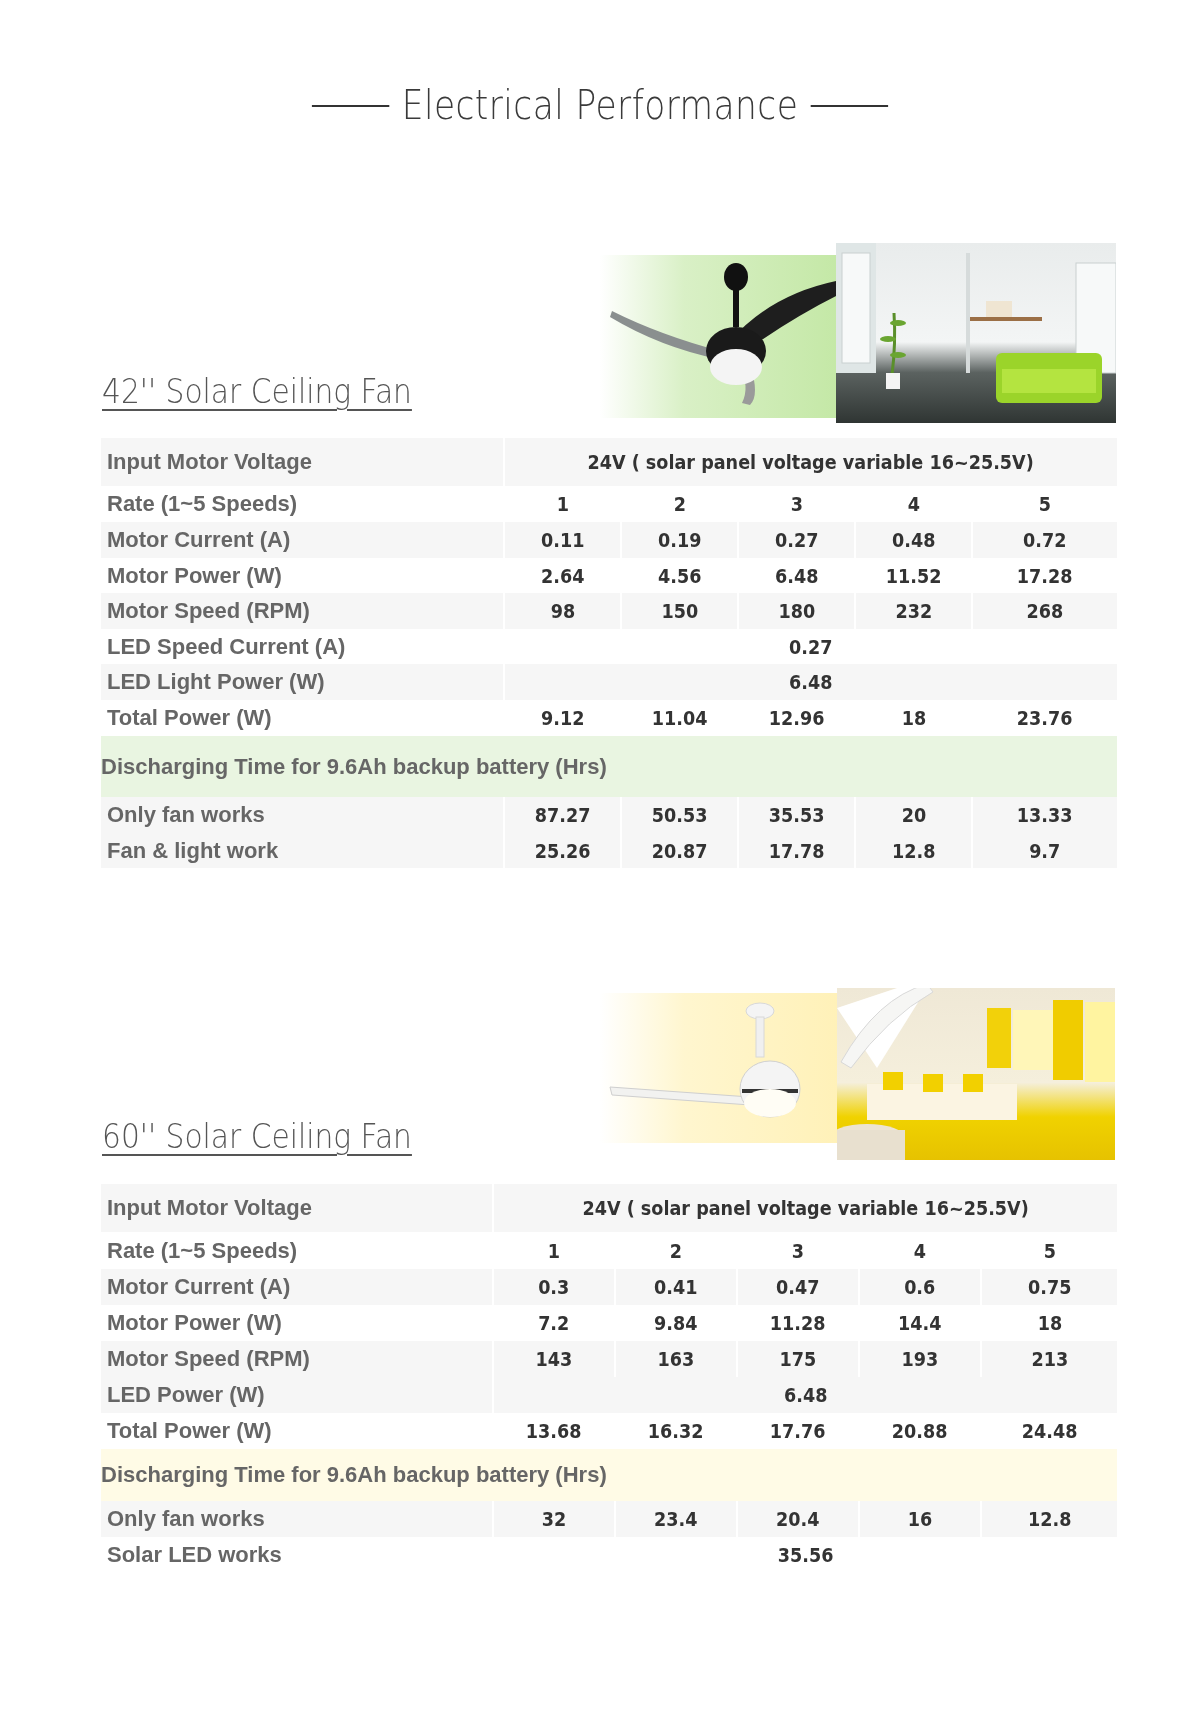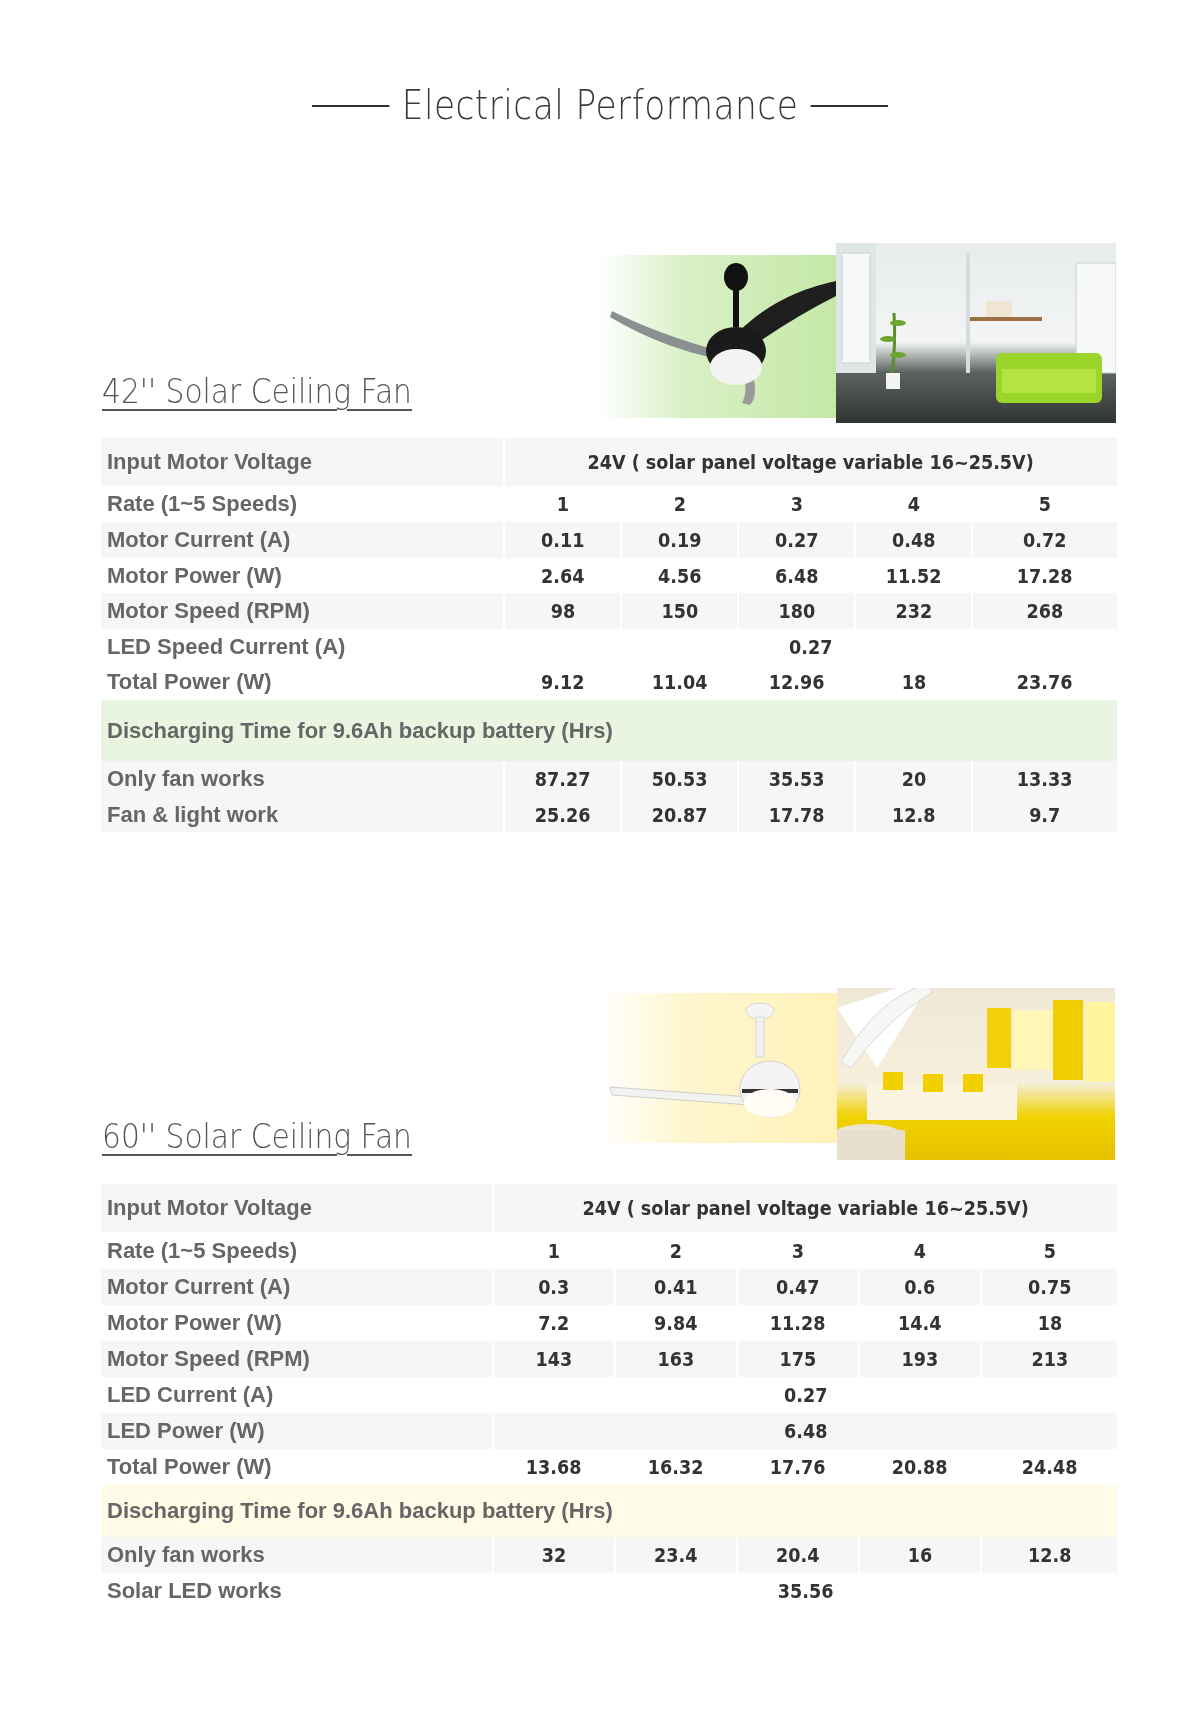--- a/index.html
+++ b/index.html
@@ -19,21 +19,21 @@
   .room-photo { position:absolute; overflow:hidden; }
 
   table.spec { position:absolute; left:101px; border-collapse:separate; border-spacing:0; table-layout:fixed;font-weight:bold; }
   table.spec td { padding:0; font-size:22px; color:#666; white-space:nowrap; border-right:2px solid #fff; border-bottom:0; }
   table.spec td.label { padding-left:6px; text-align:left; }
   table.spec td.val { text-align:center; font-family:"DejaVu Sans", sans-serif; font-size:20px; color:#333;
          transform-origin:center; }
   table.spec td.val span { display:inline-block; transform:scaleX(0.88); }
   table.spec tr.shade td { background:#f6f6f6; }
   table.spec tr.plain td { background:#ffffff; }
-  table.spec tr.discharge td { text-align:left; padding-left:6px; }
+  table.spec tr.discharge td { text-align:left; padding-left:0; }
   table.spec td:last-child { border-right:0; }
 </style>
 </head>
 <body>
 
 <div class="page-title">
   <span class="rule"></span><span>Electrical Performance</span><span class="rule"></span>
 </div>
 
 <div class="section">
@@ -112,20 +112,24 @@
       <td class="val"><span>98</span></td>
       <td class="val"><span>150</span></td>
       <td class="val"><span>180</span></td>
       <td class="val"><span>232</span></td>
       <td class="val"><span>268</span></td>
     </tr>
     <tr class="plain" style="height:35px;">
       <td class="label">LED Speed Current (A)</td>
       <td class="val" colspan="5"><span>0.27</span></td>
     </tr>
+    <tr class="shade" style="height:36px;">
+      <td class="label">LED Light Power (W)</td>
+      <td class="val" colspan="5"><span>6.48</span></td>
+    </tr>
     <tr class="plain" style="height:36px;">
       <td class="label">Total Power (W)</td>
       <td class="val"><span>9.12</span></td>
       <td class="val"><span>11.04</span></td>
       <td class="val"><span>12.96</span></td>
       <td class="val"><span>18</span></td>
       <td class="val"><span>23.76</span></td>
     </tr>
     <tr class="discharge" style="height:61px;">
       <td colspan="6" style="background:#e9f5e1;">Discharging Time for 9.6Ah backup battery (Hrs)</td>
@@ -220,24 +224,20 @@
       <td class="val"><span>18</span></td>
     </tr>
     <tr class="shade" style="height:36px;">
       <td class="label">Motor Speed (RPM)</td>
       <td class="val"><span>143</span></td>
       <td class="val"><span>163</span></td>
       <td class="val"><span>175</span></td>
       <td class="val"><span>193</span></td>
       <td class="val"><span>213</span></td>
     </tr>
-    <tr class="plain" style="height:36px;">
-      <td class="label">LED Current (A)</td>
-      <td class="val" colspan="5"><span>0.27</span></td>
-    </tr>
     <tr class="shade" style="height:36px;">
       <td class="label">LED Power (W)</td>
       <td class="val" colspan="5"><span>6.48</span></td>
     </tr>
     <tr class="plain" style="height:36px;">
       <td class="label">Total Power (W)</td>
       <td class="val"><span>13.68</span></td>
       <td class="val"><span>16.32</span></td>
       <td class="val"><span>17.76</span></td>
       <td class="val"><span>20.88</span></td>

